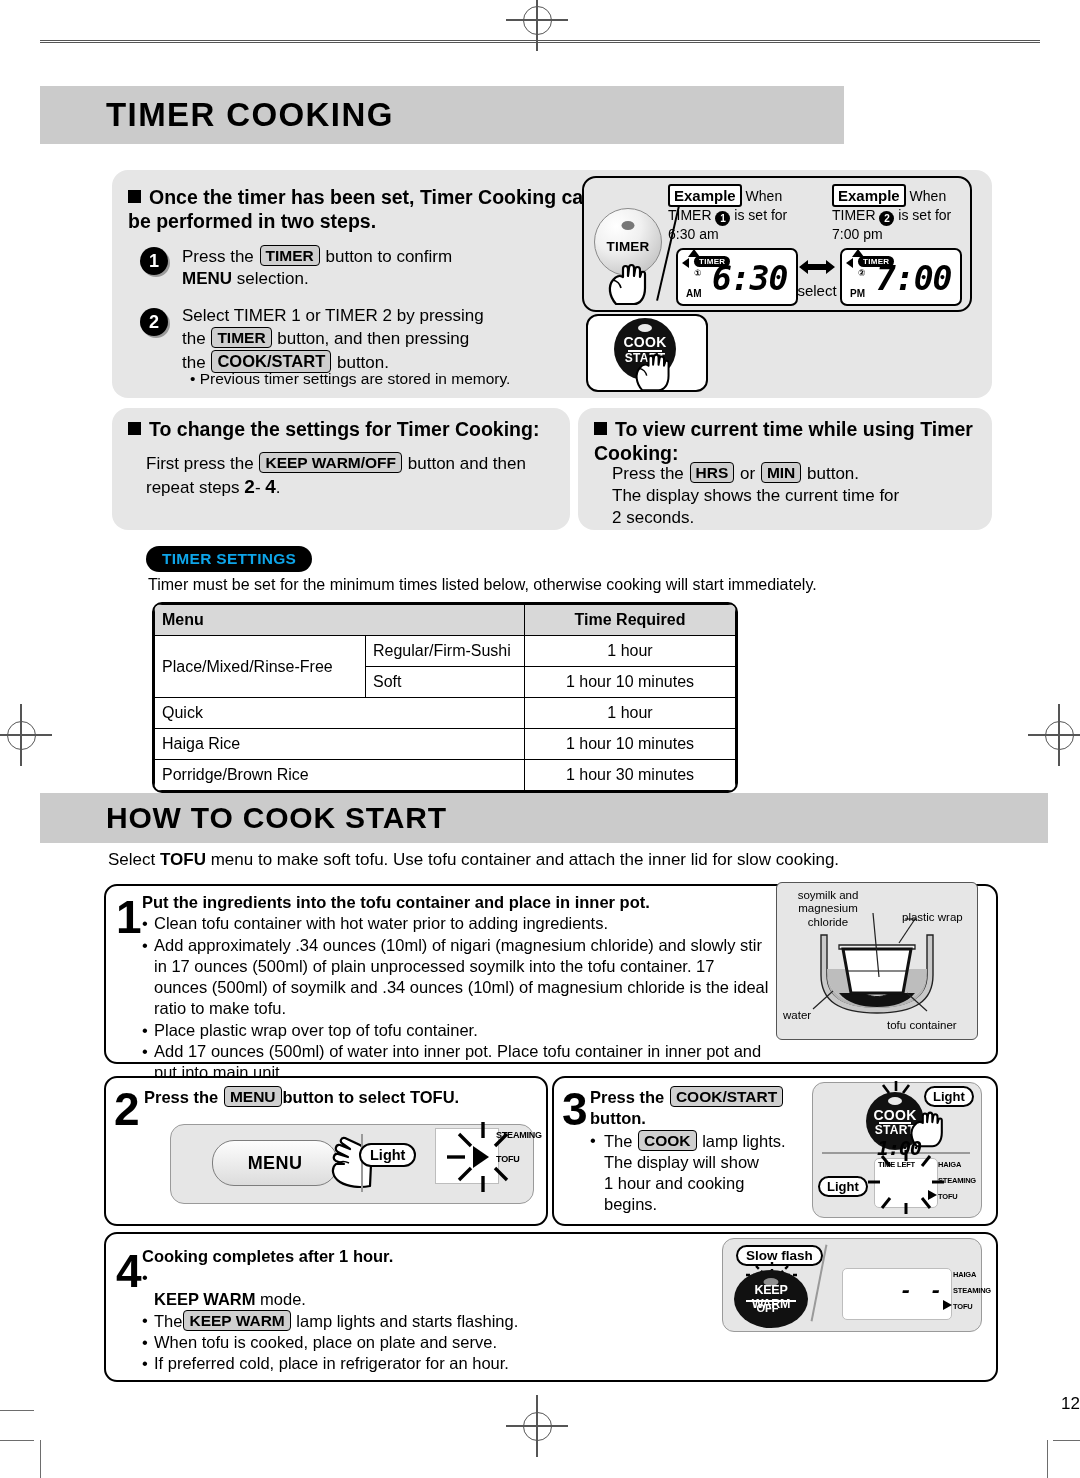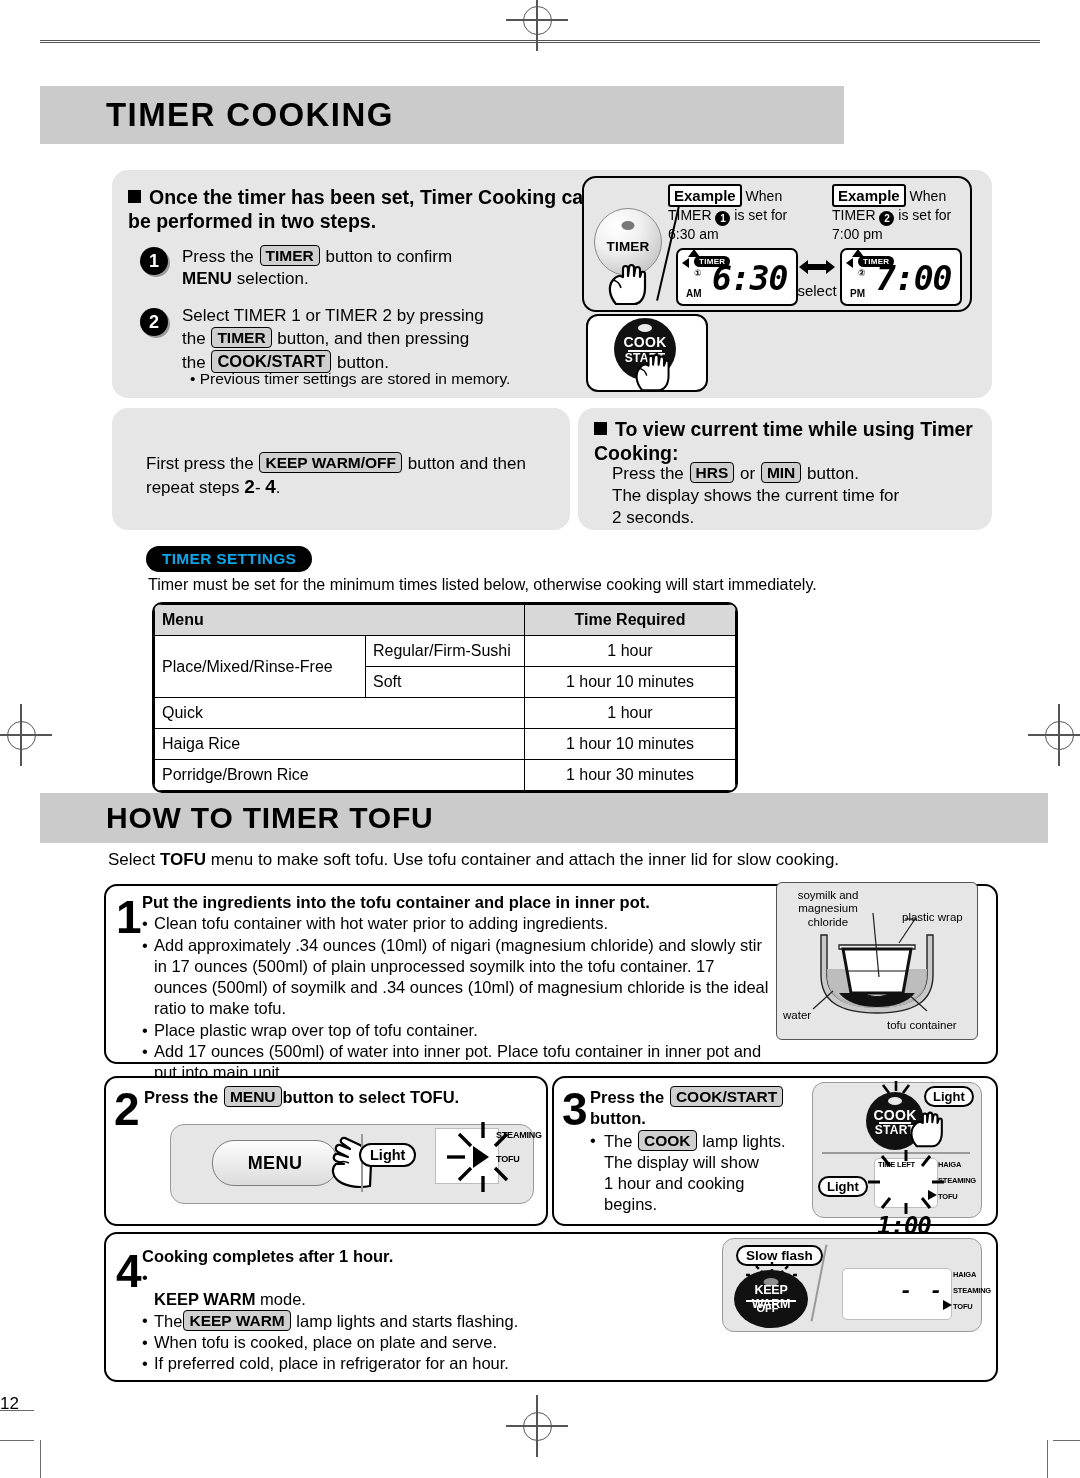--- a/index.html
+++ b/index.html
@@ -186,21 +186,21 @@
   #kwbtn{position:absolute;left:734px;top:1270px;width:74px;height:58px;border-radius:50%;
          background:#111;color:#fff;text-align:center;}
   #kwbtn .k1{position:absolute;left:0;right:0;top:22%;font-size:12.5px;font-weight:bold;letter-spacing:-.3px;}
   #kwbtn .k2{position:absolute;left:0;right:7px;top:56%;font-size:11px;font-weight:bold;}
   #kwbtn .kbar{position:absolute;left:16%;right:16%;top:52%;height:1.6px;background:#fff;}
   #kwbtn .klamp{position:absolute;left:50%;top:13%;transform:translateX(-50%);width:15px;height:8px;
                 border-radius:50%;background:#8e8e8e;}
   #step4-div{position:absolute;left:818px;top:1244px;width:2px;height:78px;background:#9a9a9a;
              transform:rotate(11deg);}
 
-  #pagenum{position:absolute;left:0;top:1394px;width:1080px;text-align:left;font-size:17px;}
+  #pagenum{position:absolute;left:0;top:1394px;width:1080px;text-align:right;font-size:17px;}
 
   .flash{position:absolute;}
 </style>
 </head>
 <body>
 
 <div class="page">
 
   <div class="regmark rm-l">
       <i></i>
@@ -324,20 +324,23 @@
   <div class="hand" style="left:632px;top:352px;">
     <svg width="44" height="40" viewBox="0 0 46 44">
       <path d="M10 42 C3 34 2 24 7 18 C10 14 14 13 17 15 L17 7 C17 3 22 3 22 7 L22 14
                L23 6 C23 2 28 2 28 6 L28 14 L29 8 C29 4 34 4 34 8 L34 15 L35 12
                C35 9 39 9 39 12 L39 26 C39 36 34 42 28 42 Z" fill="#fff" stroke="#000" stroke-width="2.2" stroke-linejoin="round"></path>
       <path d="M7 18 C11 19 14 22 15 26" fill="none" stroke="#000" stroke-width="1.6"></path>
     </svg>
   </div>
 
   <div class="panel" id="panel-change"></div>
+  <div class="hd" id="change-head">
+    <span class="sqbul"></span><span>To change the settings for Timer Cooking:</span>
+  </div>
   <div class="steptxt" style="left:146px;top:452px;width:420px;">
     <span>First press the</span>
     <span class="key">KEEP WARM/OFF</span>
     <span>button and then</span><br>
     <span>repeat steps</span>
     <b style="font-size:19px;">2</b><span>-</span>
     <b style="font-size:19px;">4</b><span>.</span>
   </div>
 
   <div class="panel" id="panel-view"></div>
@@ -383,21 +386,21 @@
       </tr>
       <tr>
         <td colspan="2">Porridge/Brown Rice</td>
         <td class="c-time">1 hour 30 minutes</td>
       </tr>
     </tbody>
       </table>
   </div>
 
   <div class="banner" id="banner-tofu">
-    <h1>HOW TO TIMER TOFU</h1>
+    <h1>HOW TO COOK START</h1>
   </div>
 
   <div id="tofu-intro">
     <span>Select</span>
     <b>TOFU</b>
     <span>menu to make soft tofu. Use tofu container and attach the inner lid for slow cooking.</span>
   </div>
 
   <div class="stepbox" id="step1-box"></div>
   <div class="bignum" style="left:116px;top:894px;">1</div>
@@ -519,21 +522,21 @@
       <path d="M10 42 C3 34 2 24 7 18 C10 14 14 13 17 15 L17 7 C17 3 22 3 22 7 L22 14
                L23 6 C23 2 28 2 28 6 L28 14 L29 8 C29 4 34 4 34 8 L34 15 L35 12
                C35 9 39 9 39 12 L39 26 C39 36 34 42 28 42 Z" fill="#fff" stroke="#000" stroke-width="2.4" stroke-linejoin="round"></path>
     </svg>
   </div>
   <div id="step3-div"></div>
 
   <div class="callout" style="left:818px;top:1176px;padding:1px 7px;font-size:13px;">Light</div>
   <div class="minilcd" style="left:874px;top:1158px;width:62px;height:48px;border-radius:5px;"></div>
   <div class="lbl-s" style="left:878px;top:1160px;font-size:7.5px;">TIME LEFT</div>
-  <div class="seg" style="left:877px;top:1212px;font-size:24px;">1:00</div>
+  <div class="seg" style="left:877px;top:1136px;font-size:20px;">1:00</div>
   <svg class="flash" style="left:862px;top:1150px;" width="88" height="64" viewBox="0 0 88 64">
     <g stroke="#000" stroke-width="3" stroke-linecap="butt">
       <line x1="44" y1="0" x2="44" y2="11"></line>
       <line x1="44" y1="53" x2="44" y2="64"></line>
       <line x1="20" y1="6" x2="28" y2="16"></line>
       <line x1="20" y1="58" x2="28" y2="48"></line>
       <line x1="68" y1="6" x2="60" y2="16"></line>
       <line x1="68" y1="58" x2="60" y2="48"></line>
       <line x1="6" y1="32" x2="18" y2="32"></line>
       <line x1="70" y1="32" x2="82" y2="32"></line>

